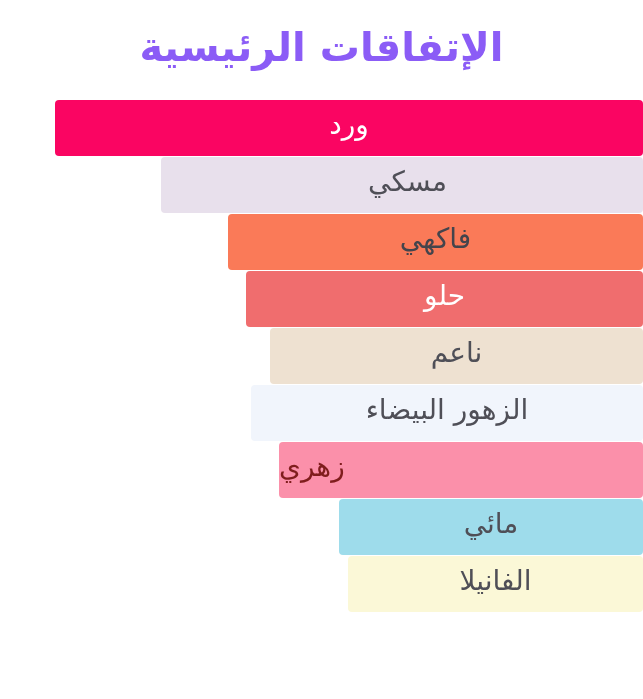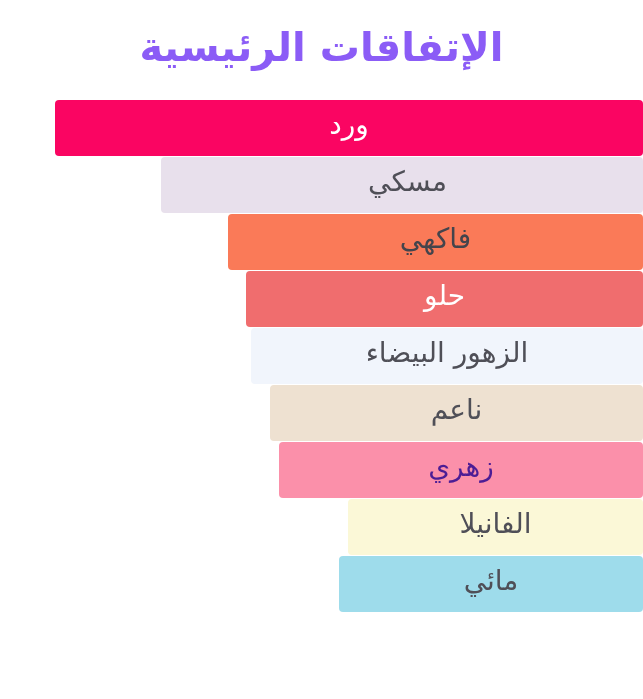--- a/index.html
+++ b/index.html
@@ -62,34 +62,34 @@
   </div>
 
   <div class="bar" style="width: 415px; background-color: rgb(250, 122, 88); color: rgb(68, 68, 76); text-align: center;">
     <span class="bar-label">فاكهي</span>
   </div>
 
   <div class="bar" style="width: 397px; background-color: rgb(240, 109, 110); color: rgb(255, 255, 255); text-align: center;">
     <span class="bar-label">حلو</span>
   </div>
 
+  <div class="bar" style="width: 373px; background-color: rgb(238, 225, 209); color: rgb(79, 79, 87);">
+    <span class="bar-label">ناعم</span>
+  </div>
+
   <div class="bar" style="width: 392px; background-color: rgb(241, 245, 252); color: rgb(79, 79, 87);">
     <span class="bar-label">الزهور البيضاء</span>
   </div>
 
-  <div class="bar" style="width: 373px; background-color: rgb(238, 225, 209); color: rgb(79, 79, 87);">
-    <span class="bar-label">ناعم</span>
-  </div>
-
-  <div class="bar" style="width: 364px; background-color: rgb(251, 144, 170); color: #4c1d95;">
+  <div class="bar" style="width: 364px; background-color: rgb(251, 144, 170); color: #7f1d1d; justify-content: flex-end;">
     <span class="bar-label">زهري</span>
   </div>
 
+
+  <div class="bar" style="width: 304px; background-color: rgb(158, 220, 235); color: rgb(79, 79, 87);">
+    <span class="bar-label">مائي</span>
+  </div>
 
   <div class="bar" style="width: 295px; background-color: rgb(251, 248, 215); color: rgb(79, 79, 87);">
     <span class="bar-label">الفانيلا</span>
   </div>
 
-  <div class="bar" style="width: 304px; background-color: rgb(158, 220, 235); color: rgb(79, 79, 87);">
-    <span class="bar-label">مائي</span>
-  </div>
-
 </div>
 
 </body></html>

